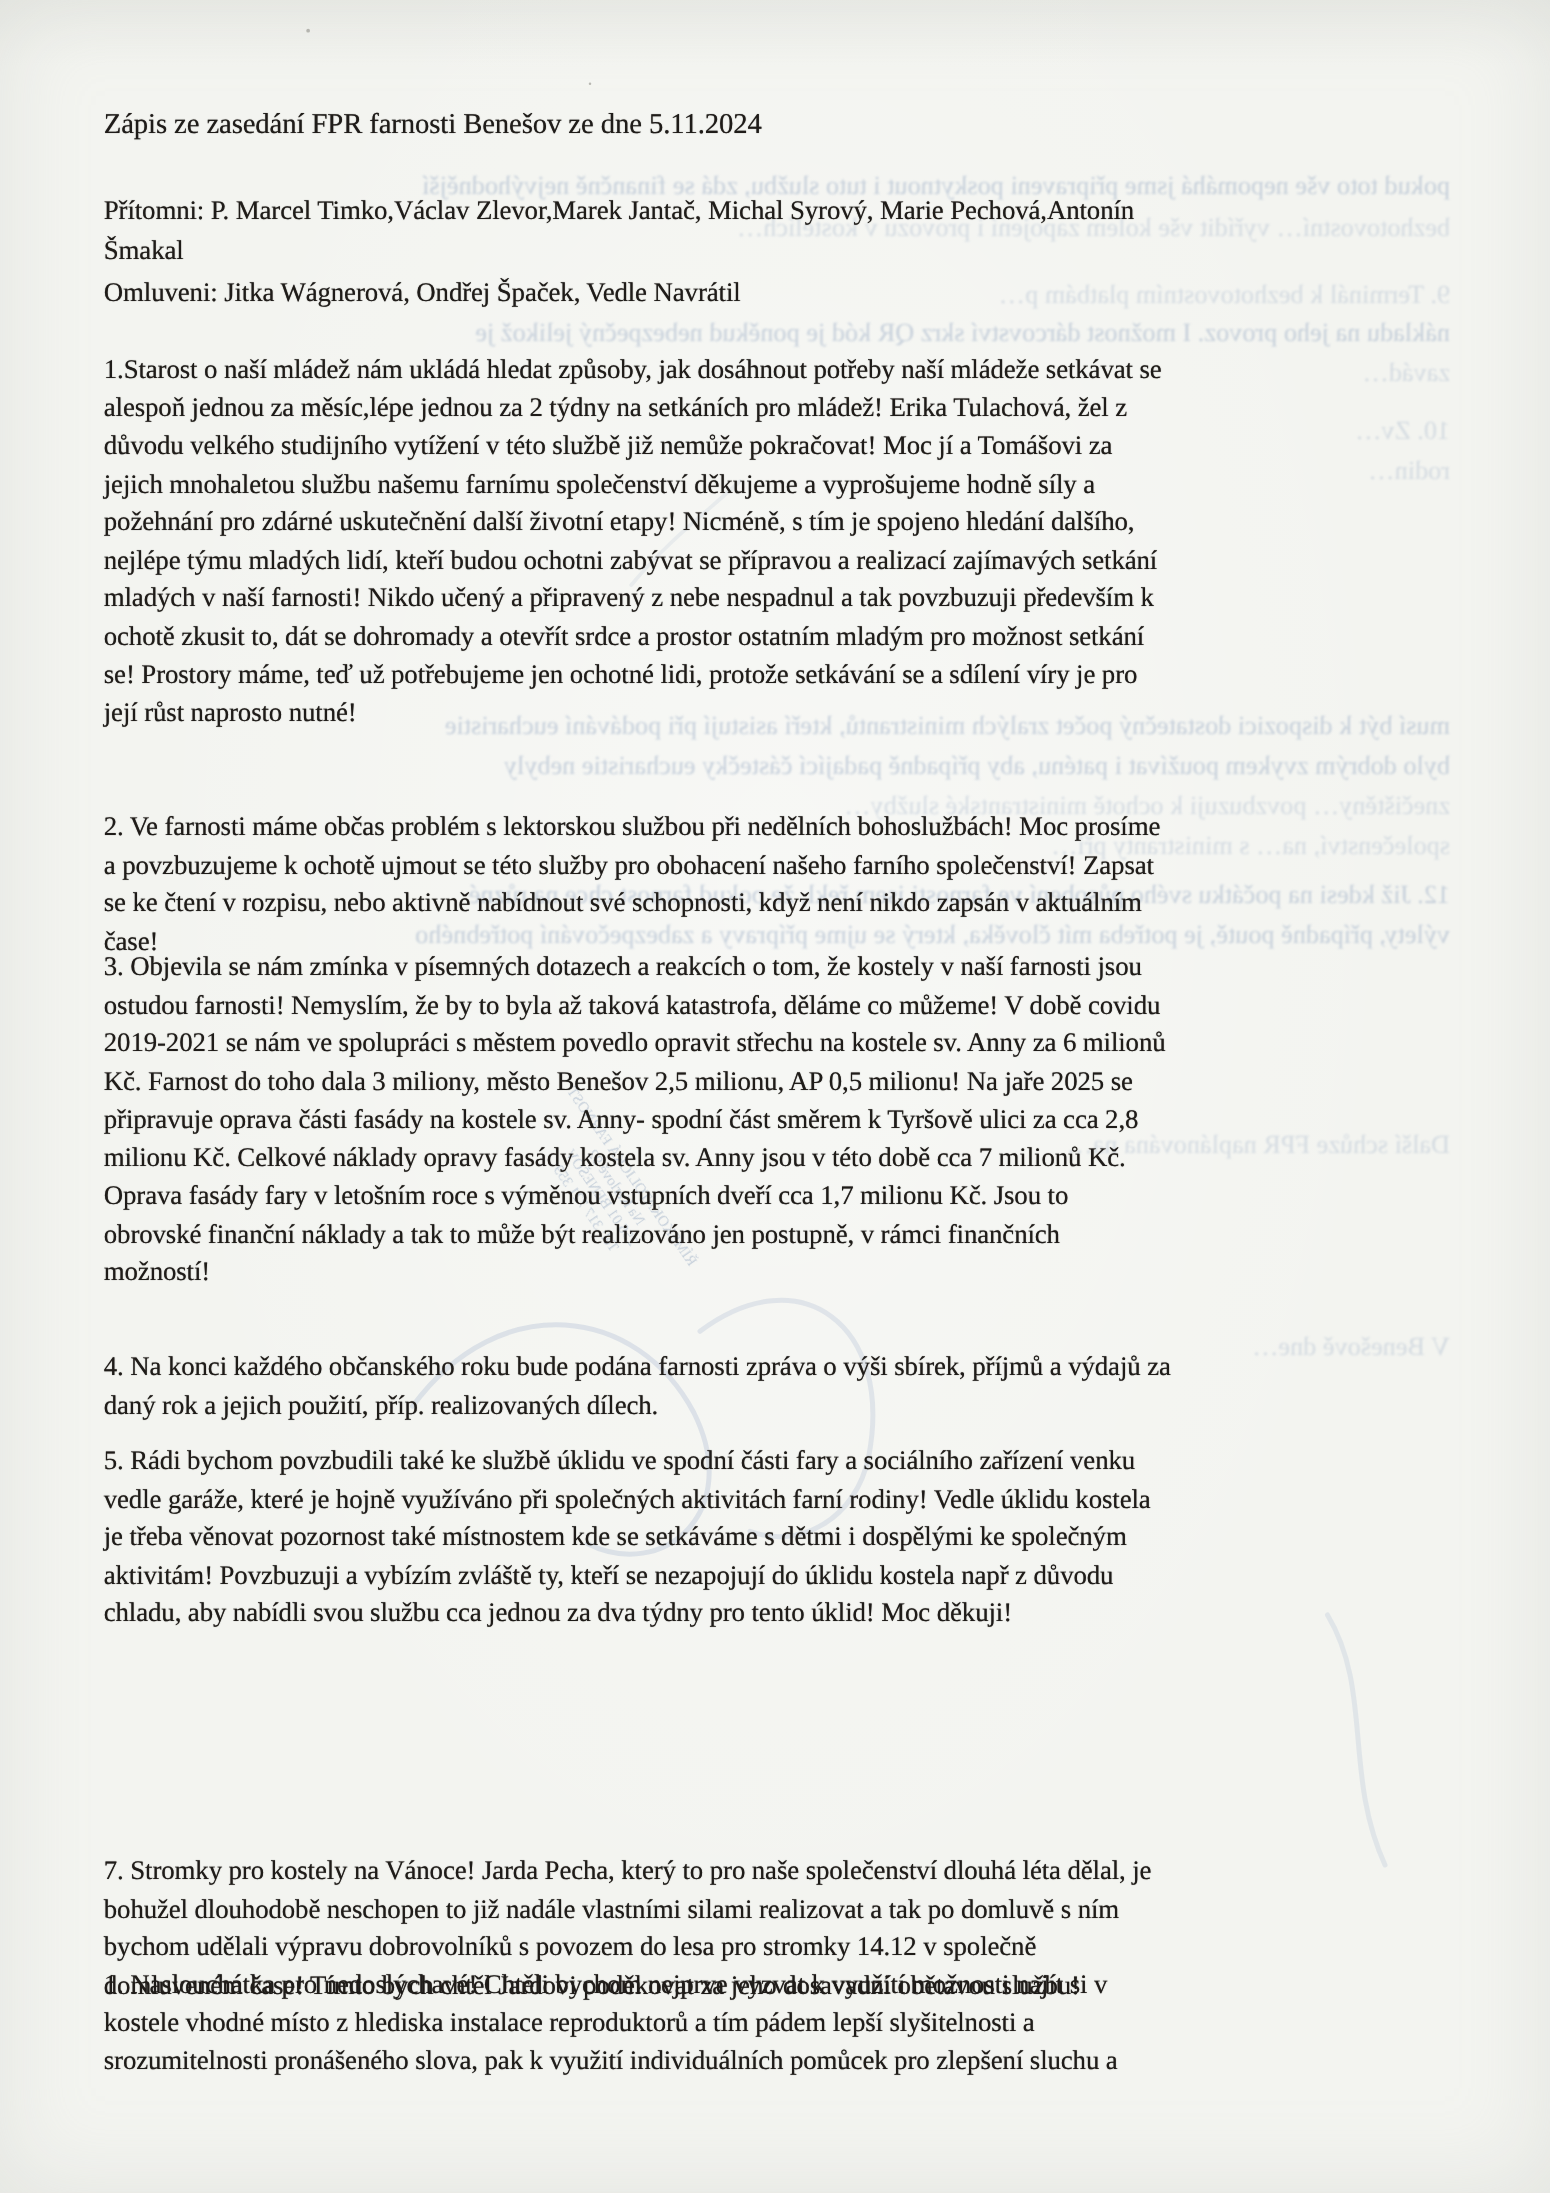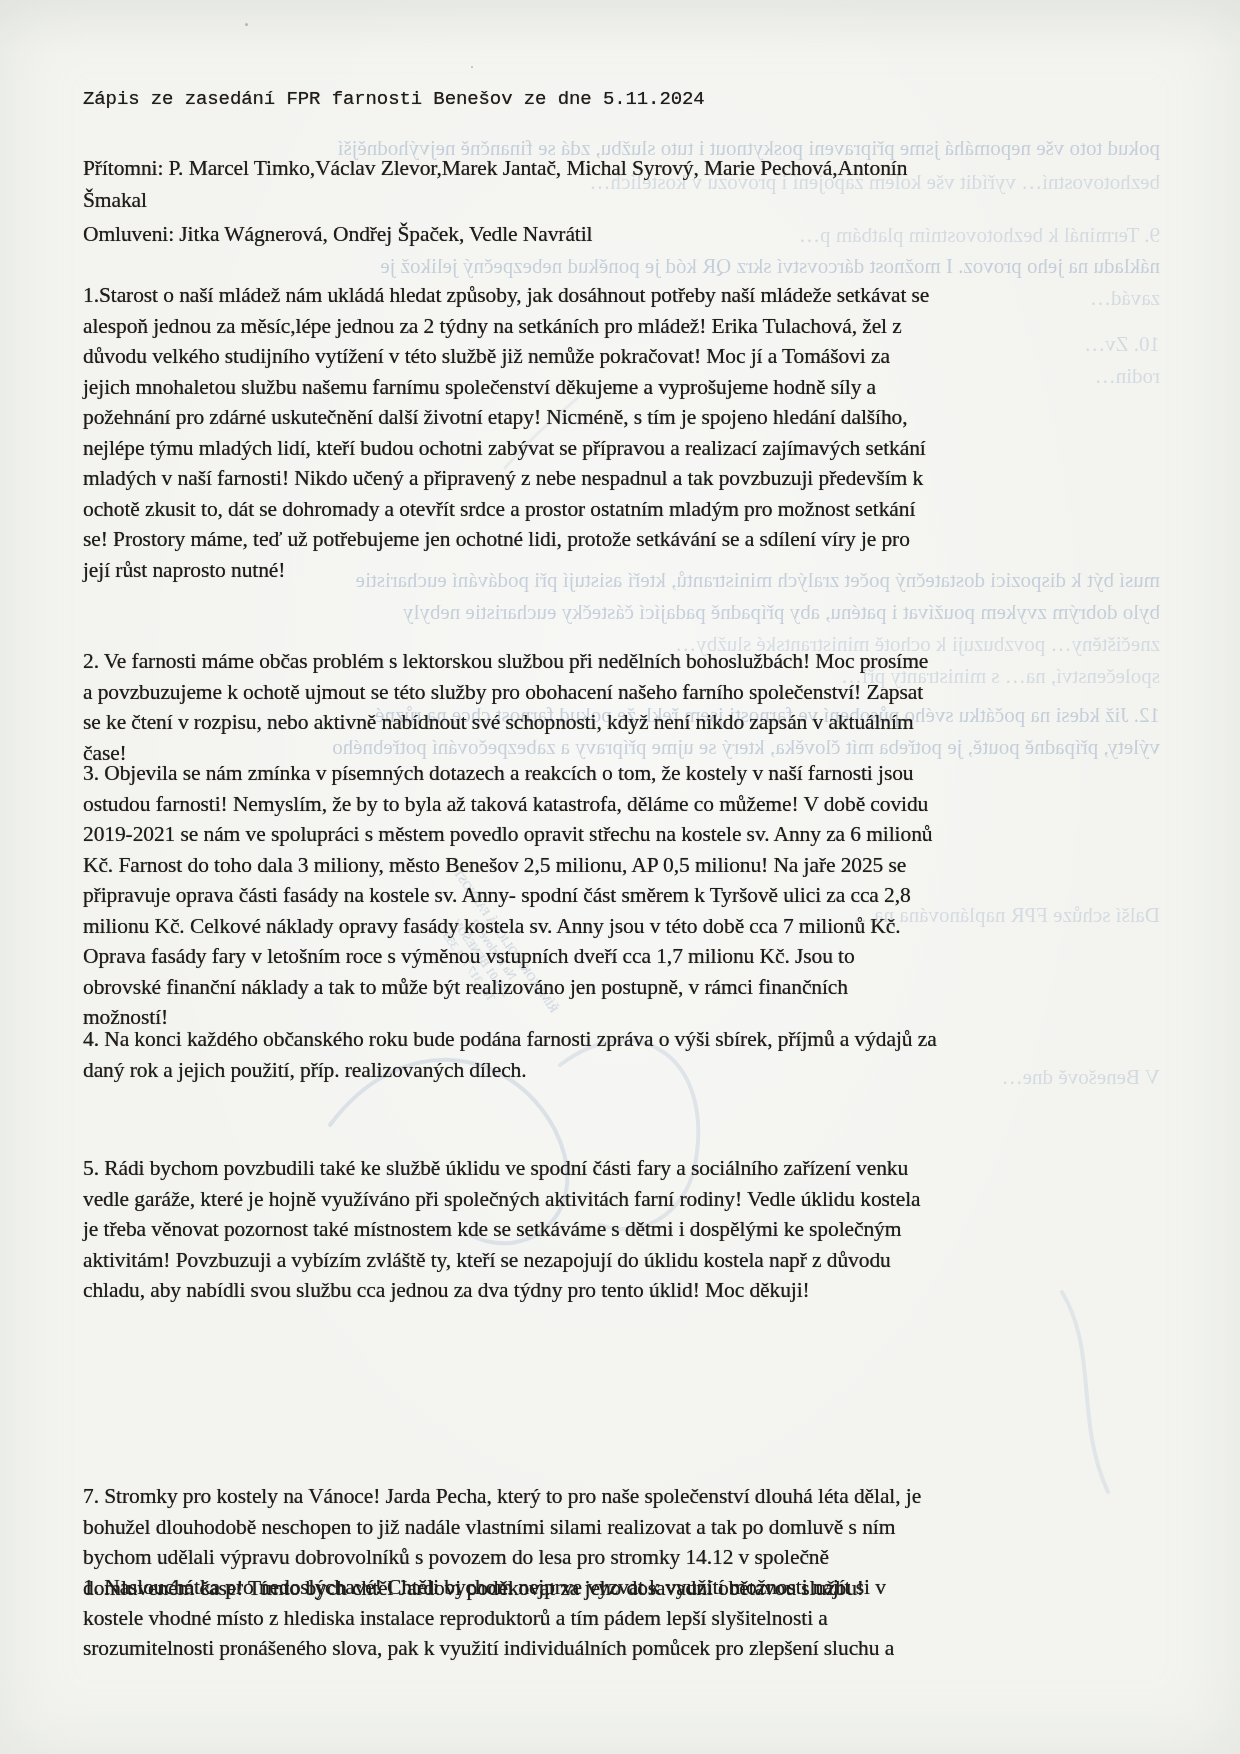--- a/index.html
+++ b/index.html
@@ -19,21 +19,21 @@
   .txt{
     position:absolute;
     left:83px;
     width:1150px;
     font-size:21.5px;
     line-height:30.5px;
     white-space:pre-line;
     letter-spacing:-0.1px;
     text-shadow:0 0 0.7px rgba(32,28,24,0.75);
   }
-  .title{ top:84px; font-size:19px; line-height:30px;font-family:Liberation Mono, monospace; }
+  .title{ top:84px; font-size:23px; line-height:30px; }
   .hdr{ line-height:32px; }
   
   .bleed{
     position:absolute;
     left:40px;
     width:1120px;
     font-size:21px;
     line-height:30px;
     color:#a9b8cc;
     opacity:0.62;
@@ -118,21 +118,21 @@
 čase!</div>
   <div class="txt" style="top:758px">3. Objevila se nám zmínka v písemných dotazech a reakcích o tom, že kostely v naší farnosti jsou
 ostudou farnosti! Nemyslím, že by to byla až taková katastrofa, děláme co můžeme! V době covidu
 2019-2021 se nám ve spolupráci s městem povedlo opravit střechu na kostele sv. Anny za 6 milionů
 Kč. Farnost do toho dala 3 miliony, město Benešov 2,5 milionu, AP 0,5 milionu! Na jaře 2025 se
 připravuje oprava části fasády na kostele sv. Anny- spodní část směrem k Tyršově ulici za cca 2,8
 milionu Kč. Celkové náklady opravy fasády kostela sv. Anny jsou v této době cca 7 milionů Kč.
 Oprava fasády fary v letošním roce s výměnou vstupních dveří cca 1,7 milionu Kč. Jsou to
 obrovské finanční náklady a tak to může být realizováno jen postupně, v rámci finančních
 možností!</div>
-  <div class="txt" style="top:1024px">4. Na konci každého občanského roku bude podána farnosti zpráva o výši sbírek, příjmů a výdajů za
+  <div class="txt" style="top:1078px">4. Na konci každého občanského roku bude podána farnosti zpráva o výši sbírek, příjmů a výdajů za
 daný rok a jejich použití, příp. realizovaných dílech.</div>
   <div class="txt" style="top:1153px">5. Rádi bychom povzbudili také ke službě úklidu ve spodní části fary a sociálního zařízení venku
 vedle garáže, které je hojně využíváno při společných aktivitách farní rodiny! Vedle úklidu kostela
 je třeba věnovat pozornost také místnostem kde se setkáváme s dětmi i dospělými ke společným
 aktivitám! Povzbuzuji a vybízím zvláště ty, kteří se nezapojují do úklidu kostela např z důvodu
 chladu, aby nabídli svou službu cca jednou za dva týdny pro tento úklid! Moc děkuji!</div>
   <div class="txt" style="top:1481px">7. Stromky pro kostely na Vánoce! Jarda Pecha, který to pro naše společenství dlouhá léta dělal, je
 bohužel dlouhodobě neschopen to již nadále vlastními silami realizovat a tak po domluvě s ním
 bychom udělali výpravu dobrovolníků s povozem do lesa pro stromky 14.12 v společně
 domluveném čase! Tímto bych chtěl Jardovi poděkovat za jeho dosavadní obětavou službu!</div>

